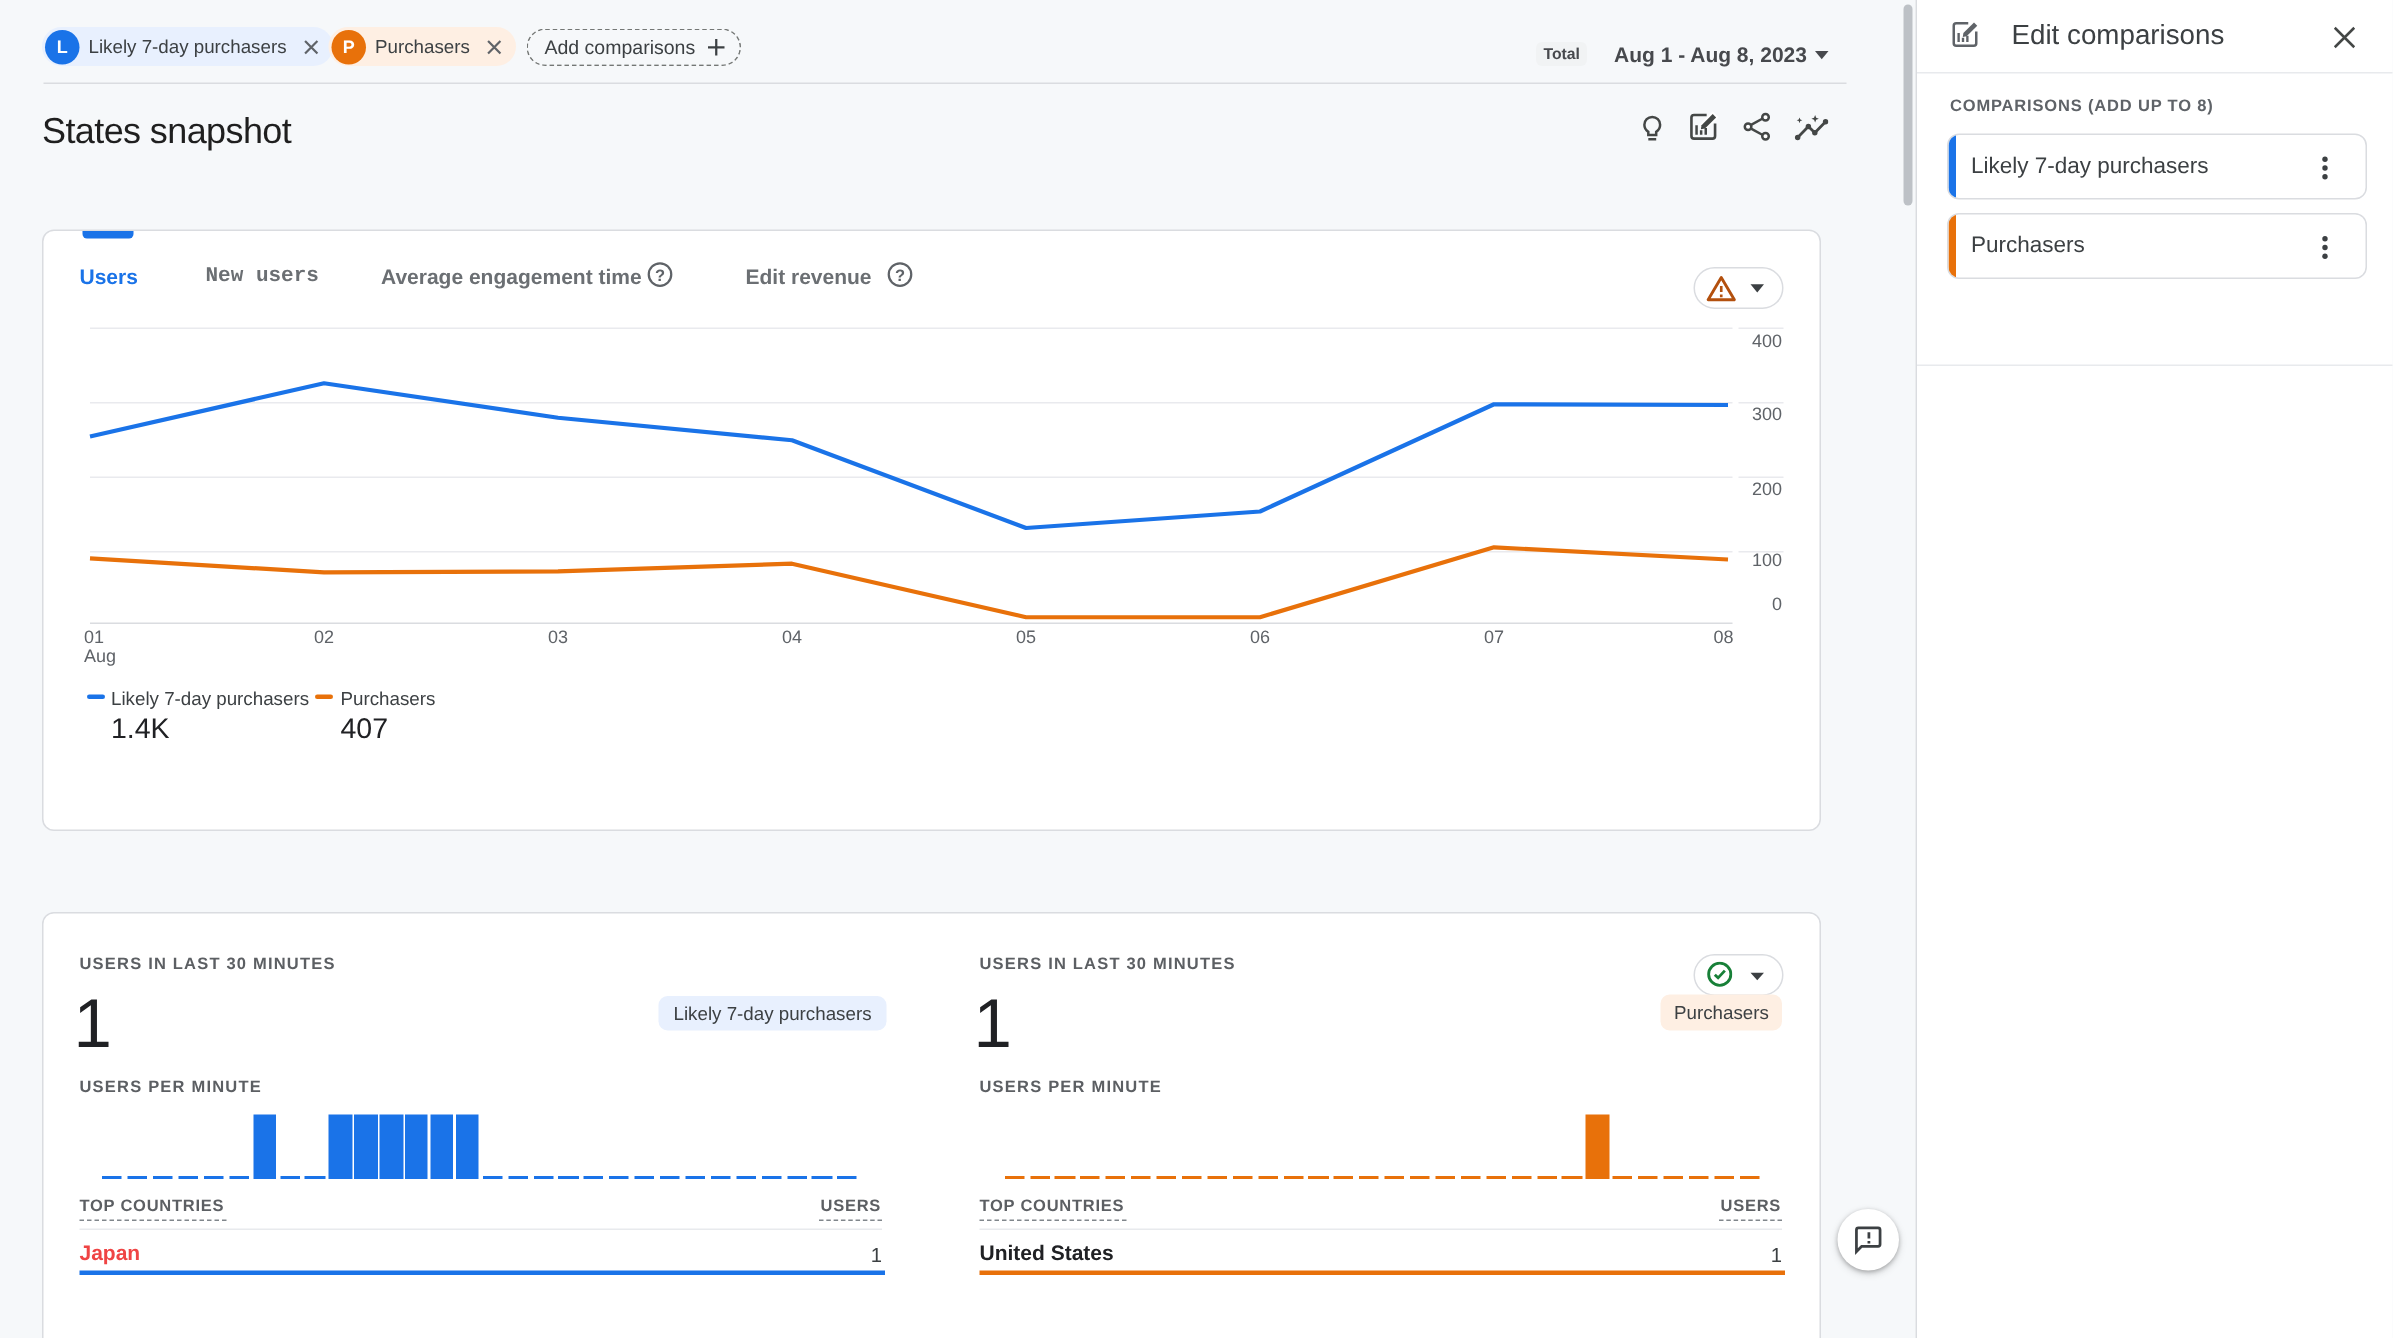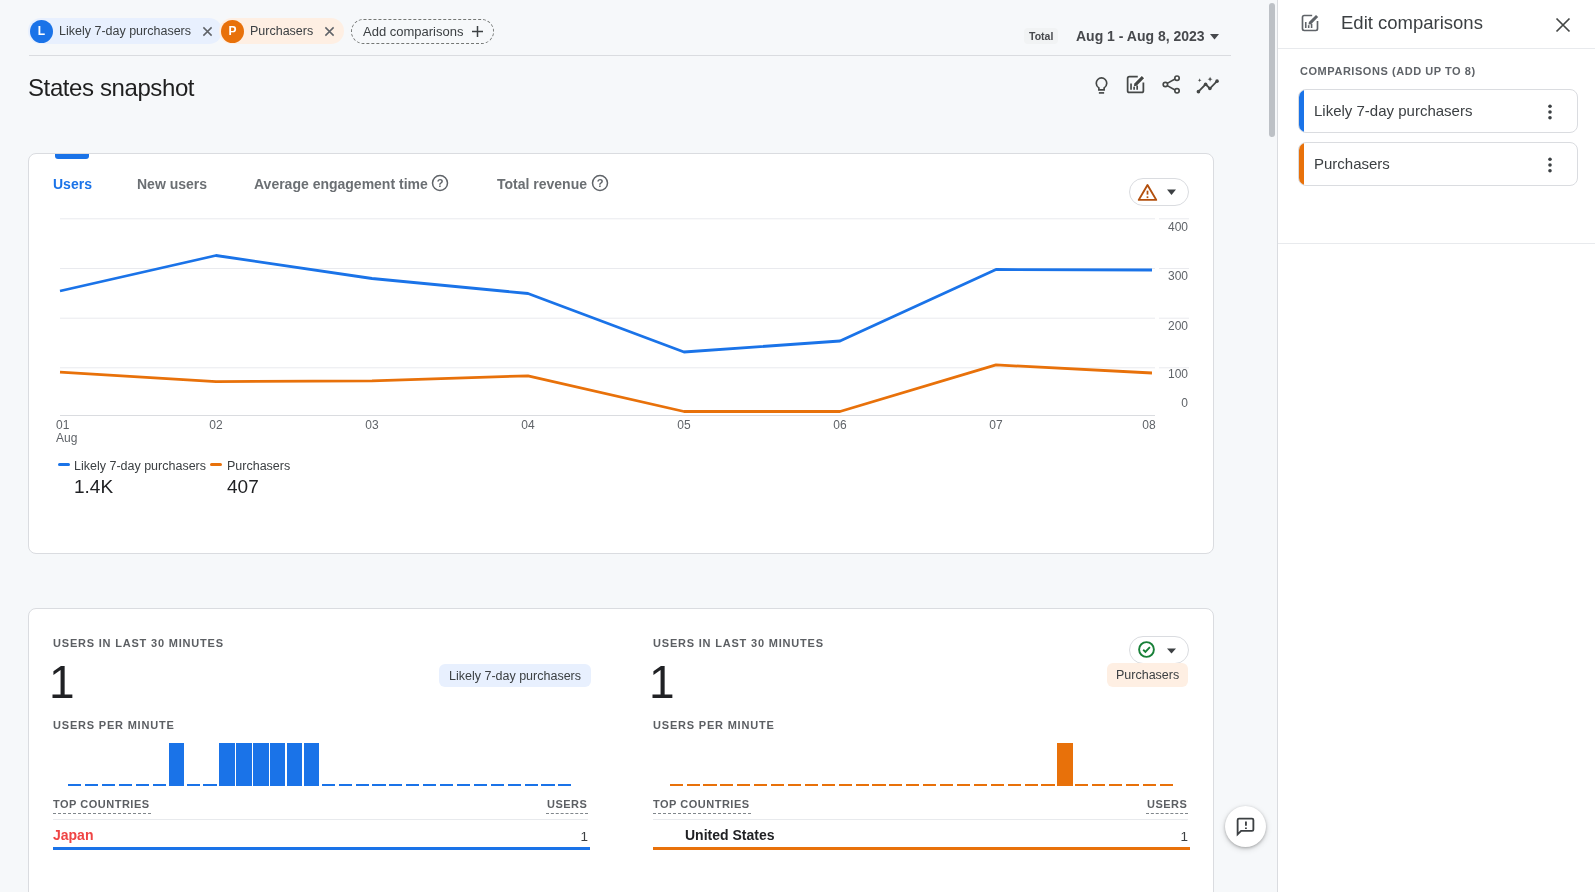--- a/index.html
+++ b/index.html
@@ -78,27 +78,27 @@
         <circle cx="14.5" cy="15.2" r="1.9"></circle>
         <circle cx="22" cy="7.5" r="1.9"></circle>
   <path d="M14.7 2.8 l0.75 1.85 1.85.75 -1.85.75 -.75 1.85 -.75-1.85 -1.85-.75 1.85-.75 z"></path>
   <path d="M3.8 4.5 l0.55 1.45 1.45.55 -1.45.55 -.55 1.45 -.55-1.45 -1.45-.55 1.45-.55 z"></path>
   </g>
 </svg>
 
 <div class="card" style="left:28px;top:153px;width:1186px;height:401px;"></div>
 <div class="abs" style="left:55px;top:154px;width:33.5px;height:4.5px;background:#1a73e8;border-radius:0 0 3px 3px;"></div>
 <div class="abs" style="left:53px;top:176px;font-size:14px;font-weight:700;color:#1a73e8;">Users</div>
-<div class="abs" style="left:137px;top:176px;font-size:14px;font-weight:700;color:#6b6f73;">New users</div>
+<div class="abs" style="left:137px;top:176px;font-size:14px;font-weight:700;color:#6b6f73;font-family:Liberation Mono, monospace;">New users</div>
 <div class="abs" style="left:254px;top:176px;font-size:14px;font-weight:700;color:#6b6f73;">Average engagement time</div>
 <svg class="abs" style="left:431px;top:174px;" width="18" height="18" viewBox="0 0 18 18" fill="none">
       <circle cx="9" cy="9" r="7.5" stroke="#5f6368" stroke-width="1.5"></circle>
       <text x="9" y="13" text-anchor="middle" font-size="11" font-weight="bold" fill="#5f6368" font-family="Liberation Sans">?</text>
     </svg>
-<div class="abs" style="left:497px;top:176px;font-size:14px;font-weight:700;color:#6b6f73;">Total revenue</div>
+<div class="abs" style="left:497px;top:176px;font-size:14px;font-weight:700;color:#6b6f73;">Edit revenue</div>
 <svg class="abs" style="left:591px;top:174px;" width="18" height="18" viewBox="0 0 18 18" fill="none">
       <circle cx="9" cy="9" r="7.5" stroke="#5f6368" stroke-width="1.5"></circle>
       <text x="9" y="13" text-anchor="middle" font-size="11" font-weight="bold" fill="#5f6368" font-family="Liberation Sans">?</text>
     </svg>
 
 <div class="abs" style="left:1129px;top:178px;width:60px;height:28px;background:#fff;border:1px solid #dadce0;border-radius:14px;"></div>
 <svg class="abs" style="left:1137px;top:182px;" width="21" height="20" viewBox="0 0 24 22" fill="none">
   <path d="M12 3 L22 20 H2 Z" stroke="#b3500e" stroke-width="2.2" stroke-linejoin="round"></path>
   <line x1="12" y1="9.5" x2="12" y2="14" stroke="#b3500e" stroke-width="2"></line>
   <line x1="12" y1="16" x2="12" y2="18" stroke="#b3500e" stroke-width="2"></line>
@@ -234,21 +234,21 @@
 <div style="position:absolute;left:1092.1px;top:784px;width:13.2px;height:1.9px;background:#e8710a"></div>
 <div style="position:absolute;left:1109.0px;top:784px;width:13.2px;height:1.9px;background:#e8710a"></div>
 <div style="position:absolute;left:1125.9px;top:784px;width:13.2px;height:1.9px;background:#e8710a"></div>
 <div style="position:absolute;left:1142.8px;top:784px;width:13.2px;height:1.9px;background:#e8710a"></div>
 <div style="position:absolute;left:1159.7px;top:784px;width:13.2px;height:1.9px;background:#e8710a"></div>
 <div class="abs lab11" style="left:653px;top:798px;letter-spacing:0.5px;">TOP COUNTRIES</div>
 <div class="abs" style="left:653px;top:813px;width:98px;border-top:1px dashed #80868b;"></div>
 <div class="abs lab11" style="left:1147px;top:798px;letter-spacing:0.5px;">USERS</div>
 <div class="abs" style="left:1146px;top:813px;width:42px;border-top:1px dashed #80868b;"></div>
 <div class="abs" style="left:653px;top:819px;width:535px;height:1px;background:#e8eaed;"></div>
-<div class="abs" style="left:685px;top:827px;font-size:14px;font-weight:700;color:#202124;">United States</div>
+<div class="abs" style="left:653px;top:827px;font-size:14px;font-weight:700;color:#202124;">United States</div>
 <div class="abs" style="left:1168px;top:829px;width:20px;text-align:right;font-size:13.5px;color:#3c4043;">1</div>
 <div class="abs" style="left:653px;top:847px;width:537px;height:3px;background:#e8710a;"></div>
 
 <div class="abs" style="left:1269px;top:3px;width:6px;height:134px;background:#bdc1c6;border-radius:3px;"></div>
 
 <div class="abs" style="left:1225px;top:806px;width:41px;height:41px;background:#fff;border-radius:50%;box-shadow:0 1px 3px rgba(0,0,0,0.25),0 2px 6px rgba(0,0,0,0.15);"></div>
 <svg class="abs" style="left:1235px;top:816px;" width="21" height="21" viewBox="0 0 24 24" fill="none">
   <path d="M3 21 L3 4.5 Q3 3 4.5 3 L19.5 3 Q21 3 21 4.5 L21 15.5 Q21 17 19.5 17 L7 17 Z" stroke="#3c4043" stroke-width="2.1"></path>
   <line x1="12.5" y1="6.2" x2="12.5" y2="11" stroke="#3c4043" stroke-width="2.1"></line>
   <line x1="12.5" y1="13" x2="12.5" y2="14.8" stroke="#3c4043" stroke-width="2.1"></line>

